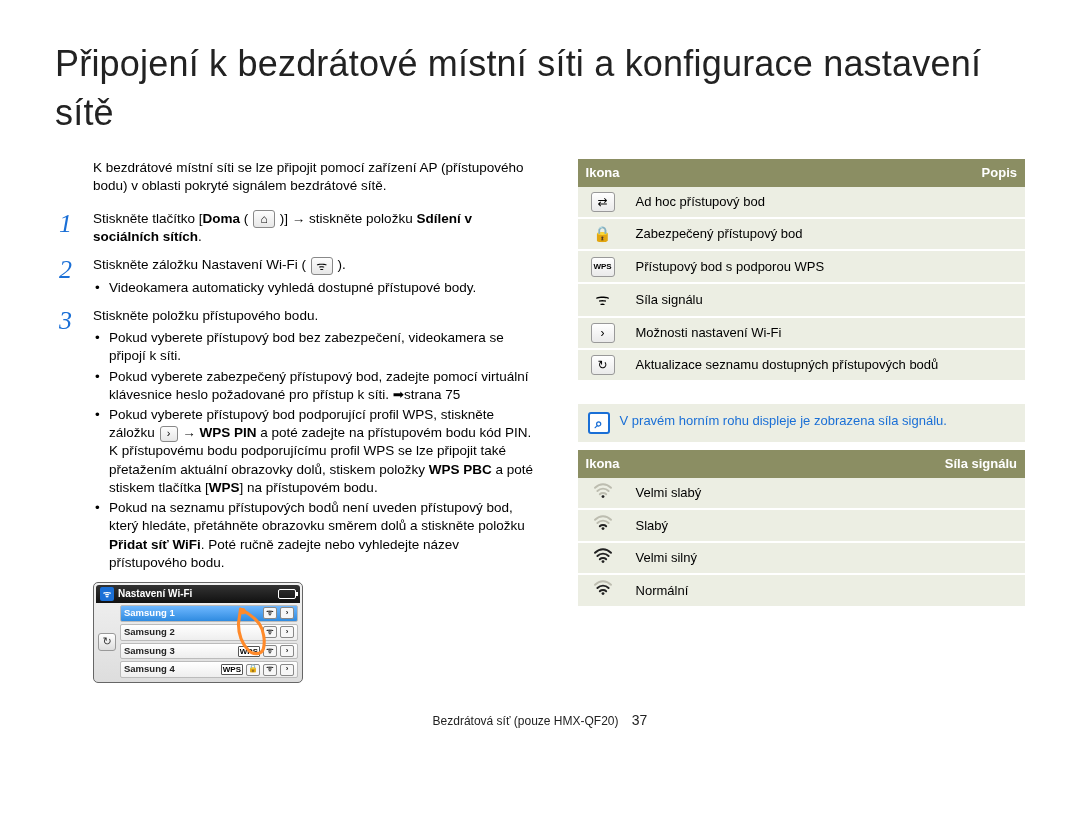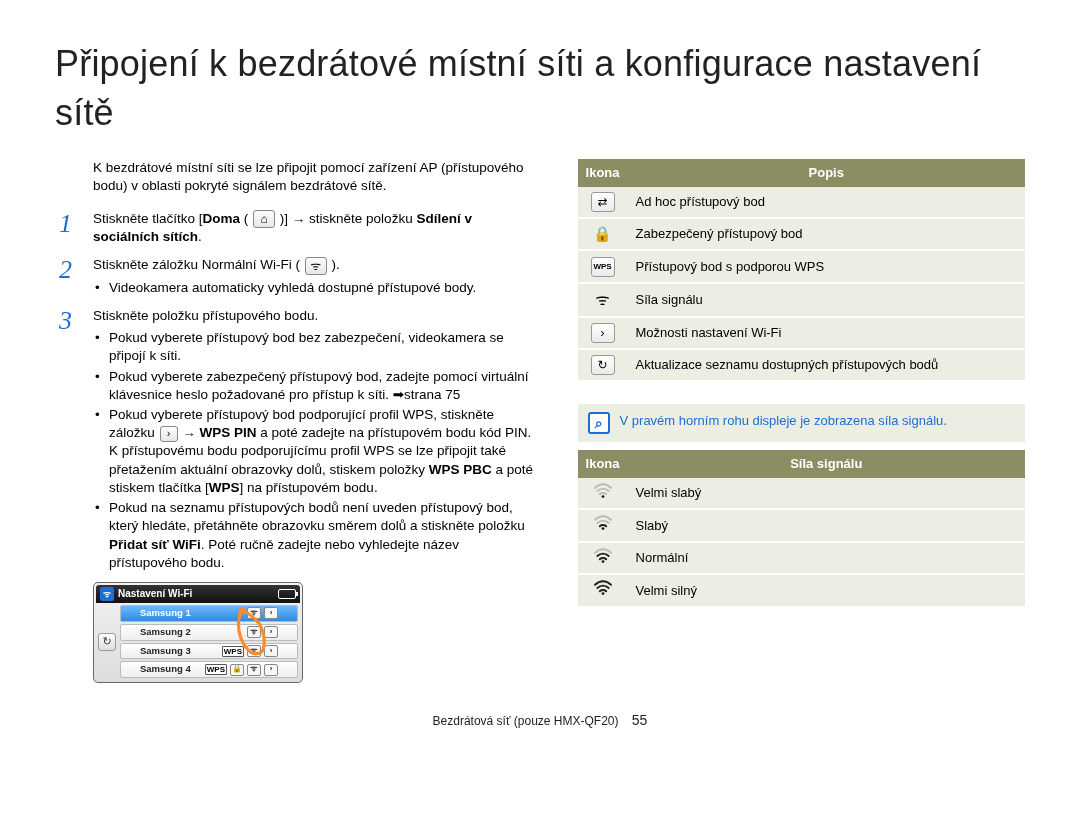--- a/index.html
+++ b/index.html
@@ -95,21 +95,21 @@
   table.info {
     width: 100%;
     border-collapse: collapse;
     margin-bottom: 22px;
     font-size: 13px;
   }
   table.info th {
     background: #8b8e63;
     color: #fff;
     font-weight: bold;
-    text-align: center;
+    text-align: right;
     padding: 5px 8px;
     font-size: 13px;
   }
   table.info td {
     background: #eceee3;
     padding: 5px 8px;
     border-bottom: 2px solid #fff;
   }
   table.info td.ic { width: 44px; text-align:center; }
   .note-box {
@@ -148,21 +148,21 @@
     display:inline-flex;align-items:center;justify-content:center;font-size:9px;
   }
   .device-header .batt{
     margin-left:auto;width:18px;height:10px;border:1px solid #fff;border-radius:2px;position:relative;
   }
   .device-header .batt::after{content:"";position:absolute;right:-3px;top:2px;width:2px;height:4px;background:#fff;}
   .device-row{
     display:flex;align-items:center;gap:3px;
     background:linear-gradient(#fff,#eee);
     border:1px solid #bbb;border-radius:2px;
-    margin:2px;padding:1px 19px;font-weight:bold;font-size:9.5px;color:#222;
+    margin:2px;padding:1px 3px;font-weight:bold;font-size:9.5px;color:#222;
   }
   .device-row.sel{ background:linear-gradient(#6fb8ff,#2f8be0); color:#fff;}
   .device-row .spacer{flex:1;}
   .device-row .mini{
     width:14px;height:12px;border:1px solid #888;border-radius:2px;
     background:#f7f7f7;display:inline-flex;align-items:center;justify-content:center;font-size:8px;color:#222;
   }
   .device-side{
     position:absolute;left:4px;top:44px;width:18px;height:18px;
     background:linear-gradient(#fff,#ddd);border:1px solid #999;border-radius:3px;
@@ -189,21 +189,21 @@
 <div class="columns">
 
   <div class="col col-left">
     <p class="intro">K bezdrátové místní síti se lze připojit pomocí zařízení AP (přístupového bodu) v oblasti pokryté signálem bezdrátové sítě.</p>
 
     <ol class="steps">
       <li>
         <span>Stiskněte tlačítko [</span><b>Doma</b><span> ( </span><span class="inline-icon">⌂</span><span> )] → stiskněte položku </span><b>Sdílení v sociálních sítích</b><span>.</span>
       </li>
       <li>
-        <span>Stiskněte záložku Normální Wi-Fi ( </span><span class="inline-icon">ᯤ</span><span> ).</span>
+        <span>Stiskněte záložku Nastavení Wi-Fi ( </span><span class="inline-icon">ᯤ</span><span> ).</span>
         <ul class="bullets">
           <li>Videokamera automaticky vyhledá dostupné přístupové body.</li>
         </ul>
       </li>
       <li>
         <span>Stiskněte položku přístupového bodu.</span>
         <ul class="bullets">
           <li>Pokud vyberete přístupový bod bez zabezpečení, videokamera se připojí k síti.</li>
           <li>Pokud vyberete zabezpečený přístupový bod, zadejte pomocí virtuální klávesnice heslo požadované pro přístup k síti. ➡strana 75</li>
           <li>
@@ -325,37 +325,37 @@
             <td class="ic"><svg width="20" height="16" viewBox="0 0 24 20">
     <path d="M2 6 C8 0 16 0 22 6" fill="none" stroke="#bdbdb0" stroke-width="2.4" stroke-linecap="round"></path>
     <path d="M5 10 C9 6 15 6 19 10" fill="none" stroke="#bdbdb0" stroke-width="2.4" stroke-linecap="round"></path>
     <path d="M8 14 C10 12 14 12 16 14" fill="none" stroke="#222" stroke-width="2.4" stroke-linecap="round"></path>
     <circle cx="12" cy="17" r="1.8" fill="#222"></circle>
   </svg></td>
   <td>Slabý</td>
           </tr>
           <tr>
             <td class="ic"><svg width="20" height="16" viewBox="0 0 24 20">
+    <path d="M2 6 C8 0 16 0 22 6" fill="none" stroke="#222" stroke-width="2.4" stroke-linecap="round"></path>
+    <path d="M5 10 C9 6 15 6 19 10" fill="none" stroke="#222" stroke-width="2.4" stroke-linecap="round"></path>
+    <path d="M8 14 C10 12 14 12 16 14" fill="none" stroke="#222" stroke-width="2.4" stroke-linecap="round"></path>
+    <circle cx="12" cy="17" r="1.8" fill="#222"></circle>
+  </svg></td>
+  <td>Velmi silný</td>
+          </tr>
+          <tr>
+            <td class="ic"><svg width="20" height="16" viewBox="0 0 24 20">
     <path d="M2 6 C8 0 16 0 22 6" fill="none" stroke="#bdbdb0" stroke-width="2.4" stroke-linecap="round"></path>
     <path d="M5 10 C9 6 15 6 19 10" fill="none" stroke="#222" stroke-width="2.4" stroke-linecap="round"></path>
     <path d="M8 14 C10 12 14 12 16 14" fill="none" stroke="#222" stroke-width="2.4" stroke-linecap="round"></path>
     <circle cx="12" cy="17" r="1.8" fill="#222"></circle>
   </svg></td>
   <td>Normální</td>
           </tr>
-          <tr>
-            <td class="ic"><svg width="20" height="16" viewBox="0 0 24 20">
-    <path d="M2 6 C8 0 16 0 22 6" fill="none" stroke="#222" stroke-width="2.4" stroke-linecap="round"></path>
-    <path d="M5 10 C9 6 15 6 19 10" fill="none" stroke="#222" stroke-width="2.4" stroke-linecap="round"></path>
-    <path d="M8 14 C10 12 14 12 16 14" fill="none" stroke="#222" stroke-width="2.4" stroke-linecap="round"></path>
-    <circle cx="12" cy="17" r="1.8" fill="#222"></circle>
-  </svg></td>
-  <td>Velmi silný</td>
-          </tr>
         </tbody>
     </table>
   </div>
 </div>
 
 <div class="footer">
   <span>Bezdrátová síť (pouze HMX-QF20)</span>
-  <span class="pn">55</span>
+  <span class="pn">37</span>
 </div>
 
 </body></html>

